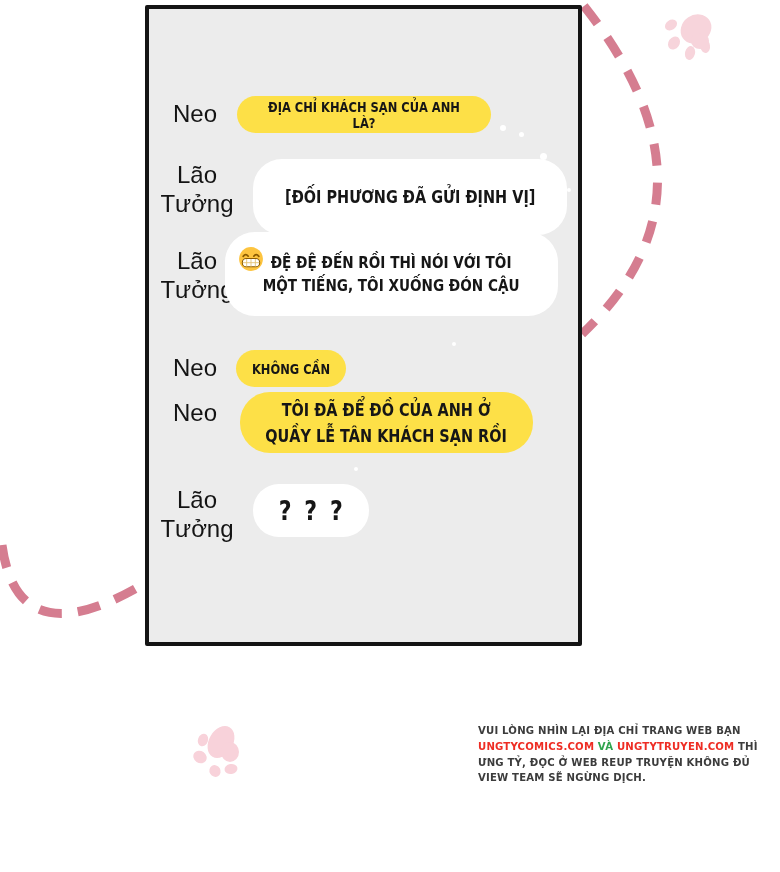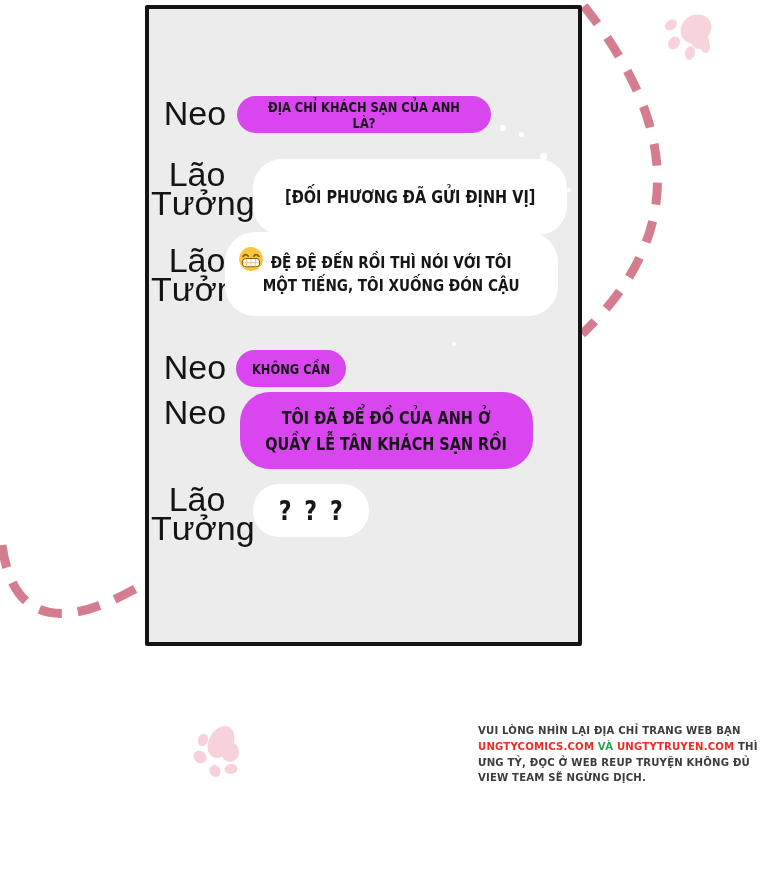--- a/index.html
+++ b/index.html
@@ -16,43 +16,43 @@
   .panel{
     position:absolute;left:145px;top:5px;width:437px;height:641px;
     background:#ececec;border:4px solid #141414;border-radius:2px;
     box-sizing:border-box;z-index:1;
   }
   .sparkle{position:absolute;background:#ffffff;border-radius:50%;}
   
   .speaker{
     position:absolute;width:92px;text-align:center;z-index:2;
     font-family:"Liberation Sans",sans-serif;
-    font-size:34px;line-height:29px;font-weight:400;color:#141414;
+    font-size:24px;line-height:29px;font-weight:400;color:#141414;
     white-space:pre-line;
   }
   
   .bubble{
     position:absolute;z-index:2;display:flex;align-items:center;justify-content:center;
     box-sizing:border-box;text-align:center;
   }
-  .bubble.green{background:#d946ef;}
+  .bubble.green{background:#fde047;}
   .bubble.white{background:#ffffff;}
   .bubble-text{
     display:inline-block;transform:scaleX(0.85);transform-origin:center;
     font-weight:700;color:#161616;white-space:pre-line;letter-spacing:0px;
   }
   .b1{left:237px;top:96px;width:254px;height:37px;border-radius:19px;}
   .b1 .bubble-text{font-size:13.5px;}
   .b2{left:253px;top:159px;width:314px;height:76px;border-radius:29px;}
   .b2 .bubble-text{font-size:17px;}
   .b3{left:225px;top:232px;width:333px;height:84px;border-radius:30px;}
   .b3 .bubble-text{font-size:16px;line-height:23px;}
   .b4{left:236px;top:350px;width:110px;height:37px;border-radius:19px;}
   .b4 .bubble-text{font-size:13.5px;}
-  .b5{left:240px;top:392px;width:293px;height:77px;border-radius:30px;}
+  .b5{left:240px;top:392px;width:293px;height:61px;border-radius:30px;}
   .b5 .bubble-text{font-size:17px;line-height:26px;}
   .b6{left:253px;top:484px;width:116px;height:53px;border-radius:26px;}
   .b6 .bubble-text{font-size:26px;word-spacing:6px;}
   .l1{left:149px;top:99px;}
   .l2{left:151px;top:160px;}
   .l3{left:151px;top:246px;}
   .l4{left:149px;top:353px;}
   .l5{left:149px;top:398px;}
   .l6{left:151px;top:485px;}
   

